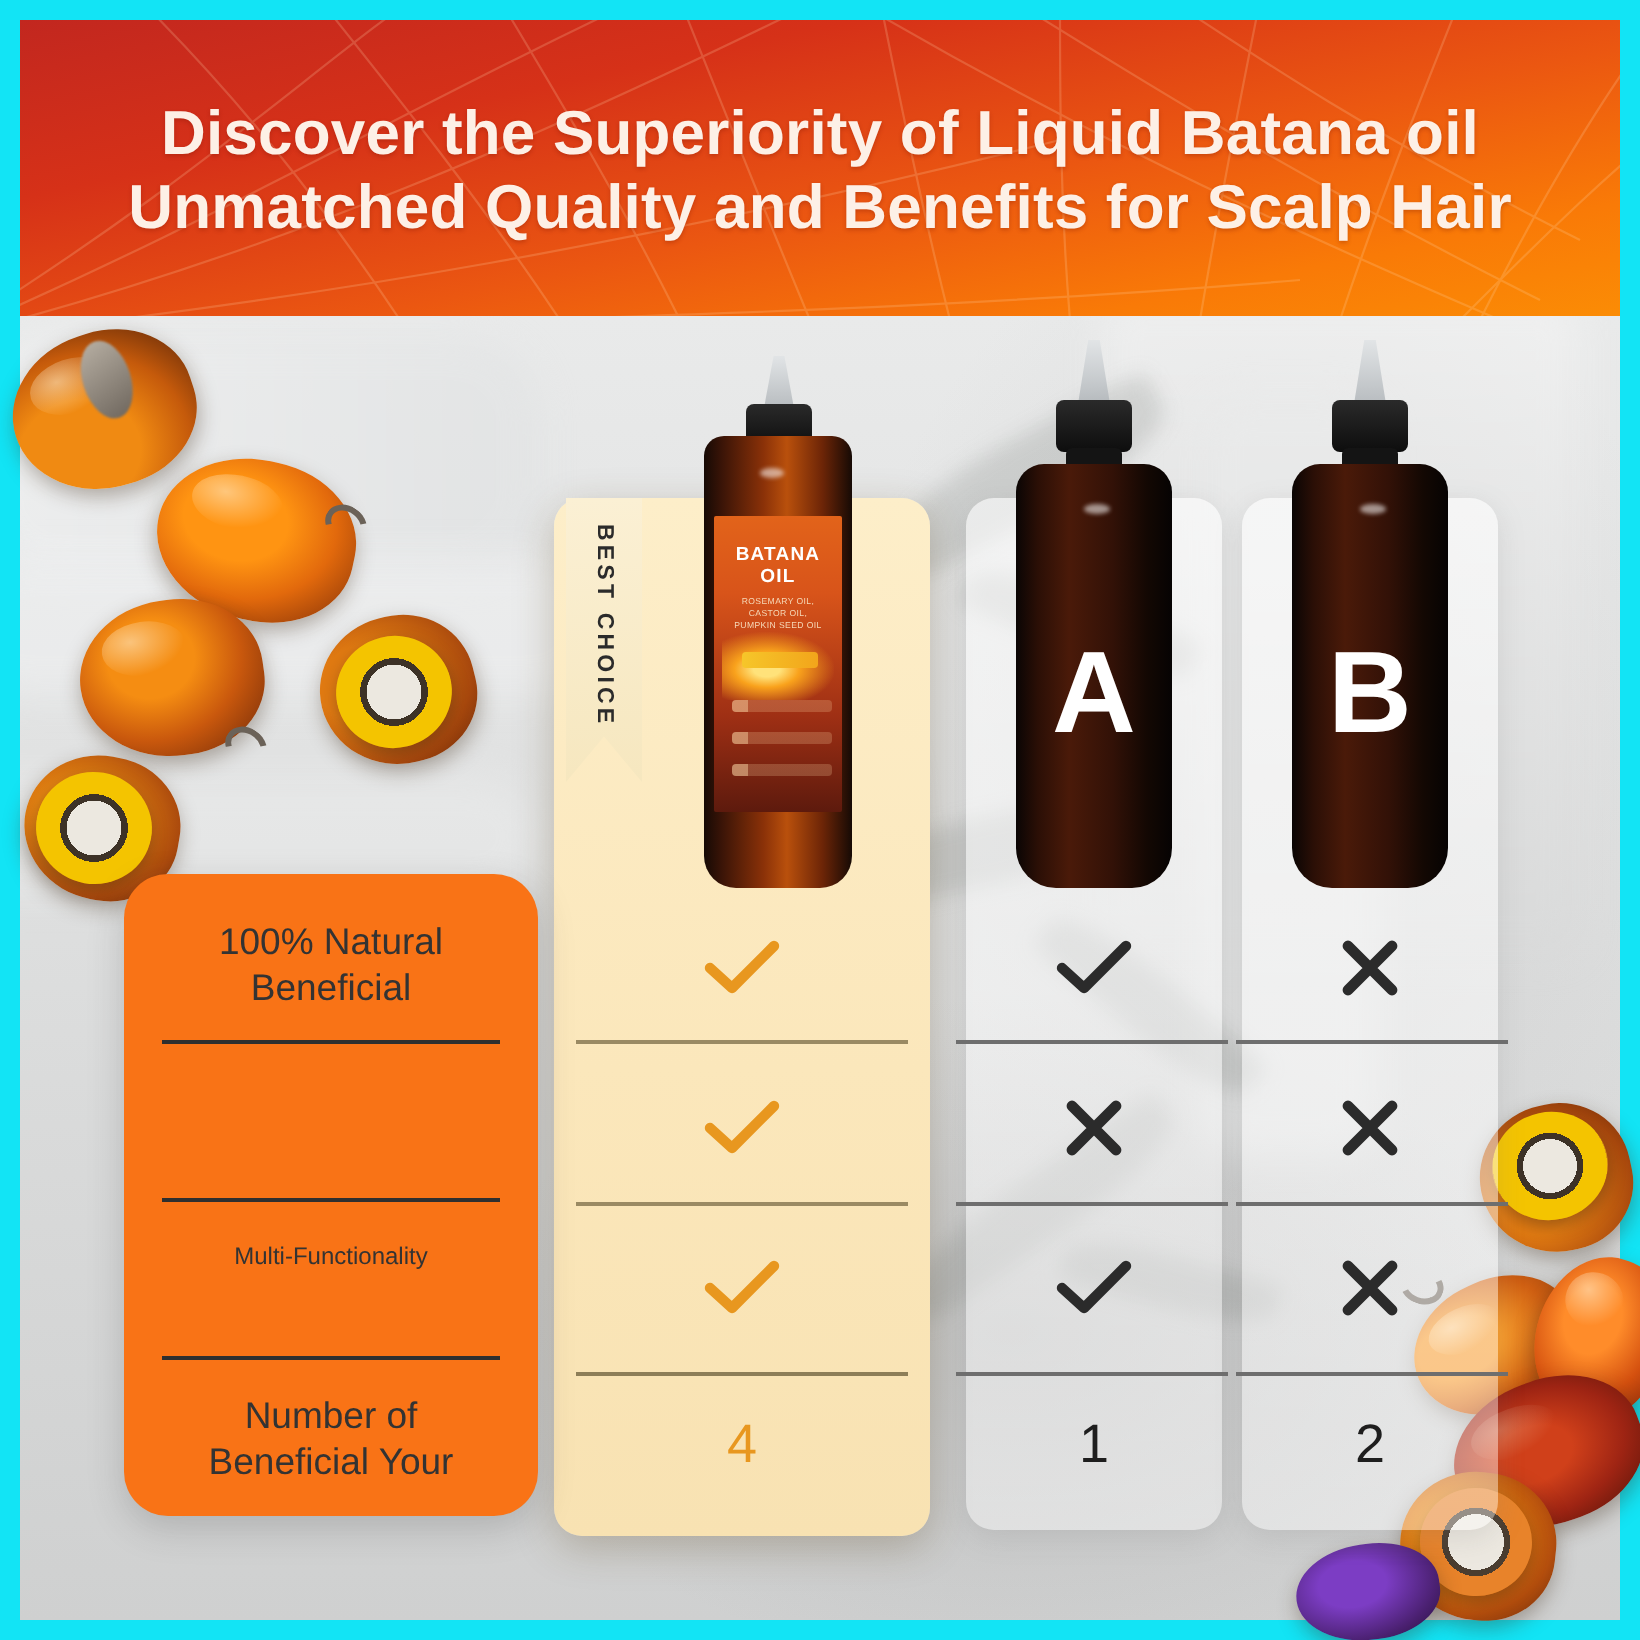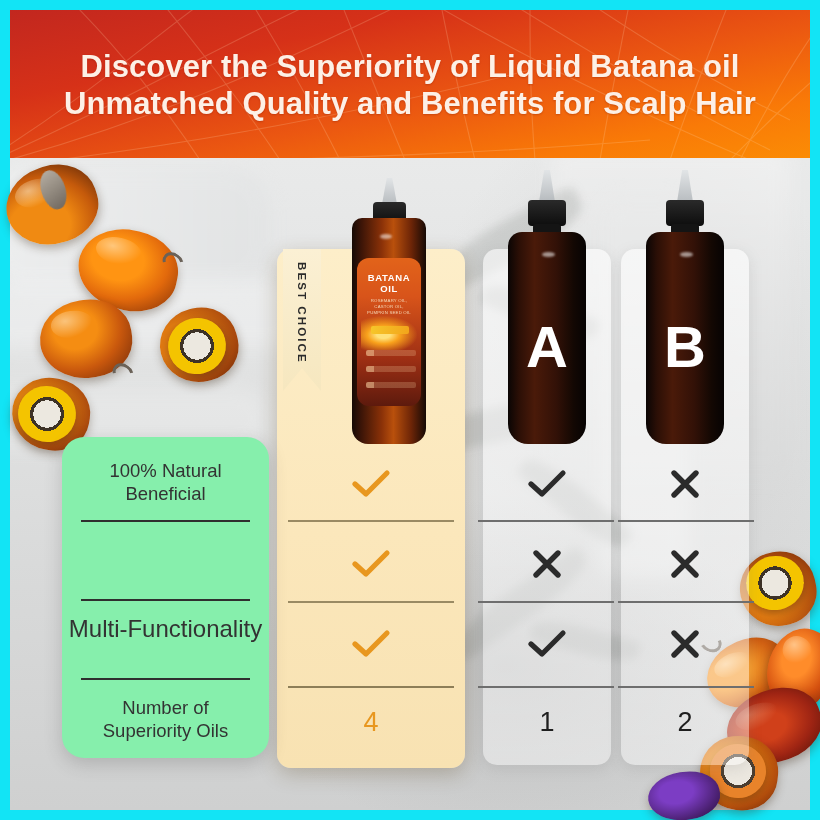--- a/index.html
+++ b/index.html
@@ -56,21 +56,21 @@
     background:radial-gradient(ellipse at 35% 35%, rgba(255,240,210,.55), rgba(255,220,170,0) 70%);}
   .ring{position:absolute;border-radius:50%;
     background:radial-gradient(circle at 50% 50%, #ece8e0 0 34%, #3d3227 34% 42%, #f4c400 42% 72%, #d99a14 72% 100%);
     box-shadow:0 3px 8px rgba(60,40,20,.4);}
   .stalk{position:absolute;width:16px;height:12px;border:3px solid #6b6258;border-right-color:transparent;
     border-bottom-color:transparent;border-radius:50%;transform:rotate(35deg);}
 
   
   .labels-card{
     position:absolute;left:62px;top:437px;width:207px;height:321px;
-    background:#86efac;border-radius:22px;box-shadow:0 6px 18px rgba(60,60,60,.22);
+    background:#f97316;border-radius:22px;box-shadow:0 6px 18px rgba(60,60,60,.22);
   }
   .col-card{position:absolute;top:249px;border-radius:14px;}
   .col-best{
     left:277px;width:188px;height:519px;
     background:linear-gradient(180deg,#fdeec9 0%,#fbe7bb 55%,#f8e2b2 100%);
     box-shadow:0 6px 20px rgba(90,70,30,.28);
   }
   .col-a{left:483px;width:128px;height:516px;
     background:linear-gradient(180deg,rgba(255,255,255,.60),rgba(255,255,255,.42));
     box-shadow:0 4px 14px rgba(120,120,120,.18);}
@@ -99,21 +99,21 @@
   .b-tip{position:absolute;background:linear-gradient(180deg,rgba(225,228,230,.95),rgba(175,180,184,.85));
     clip-path:polygon(32% 0,68% 0,100% 100%,0 100%);}
   .b-letter{position:absolute;left:0;right:0;text-align:center;color:#fff;font-weight:700;
     font-size:58px;line-height:58px;font-family:"Liberation Sans", sans-serif;}
   .b-hi{position:absolute;background:rgba(255,255,255,.55);border-radius:50%;filter:blur(1px);}
 
   
   .batana{position:absolute;left:352px;top:196px;width:74px;height:248px;}
   .batana .glass{position:absolute;left:0;top:22px;width:74px;height:226px;border-radius:10px 10px 16px 16px;
     background:linear-gradient(90deg,#160a05 0%,#3a1407 12%,#8a3108 40%,#b9500c 56%,#6d2507 80%,#160a05 100%);}
-  .batana .label{position:absolute;left:5px;top:62px;width:64px;height:148px;border-radius:12px;
+  .batana .label{position:absolute;left:5px;top:62px;width:64px;height:148px;border-radius:1px;
     background:linear-gradient(180deg,#e2631a 0%,#d8541a 26%,#9e2f14 68%,#5d1a0d 100%);overflow:hidden;}
   .batana .lbl-title{position:absolute;left:0;right:0;top:14px;text-align:center;color:#fff;
     font-size:9.5px;font-weight:700;letter-spacing:.6px;line-height:11px;}
   .batana .lbl-sub{position:absolute;left:0;right:0;top:40px;text-align:center;color:#f6d9b8;
     font-size:4.3px;line-height:6px;letter-spacing:.2px;}
   .batana .burst{position:absolute;left:4px;top:58px;width:56px;height:34px;
     background:radial-gradient(ellipse at 40% 55%, #ffe27a 0 14%, #f9a21c 34%, rgba(200,70,15,0) 72%);}
   .batana .badge{position:absolute;left:14px;top:68px;width:38px;height:8px;border-radius:2px;
     background:linear-gradient(90deg,#f6c62a,#f2a51b);}
   .batana .feat{position:absolute;left:9px;width:50px;height:6px;
@@ -286,28 +286,28 @@
 
   <div class="labels-card">
     <div class="ftxt" style="top:22px;">
       <div>100% Natural</div>
       <div>Beneficial</div>
     </div>
     <div class="divider" style="left:19px;width:169px;top:83px;background:#2f2f2f;"></div>
 
     <div class="divider" style="left:19px;width:169px;top:162px;background:#2f2f2f;"></div>
 
-    <div class="ftxt" style="top:180px;font-size:24px;">
+    <div class="ftxt" style="top:180px;font-size:12px;">
       <div>Multi-Functionality</div>
     </div>
     <div class="divider" style="left:19px;width:169px;top:241px;background:#2f2f2f;"></div>
 
     <div class="ftxt" style="top:259px;">
       <div>Number of</div>
-      <div>Superiority Oils</div>
+      <div>Beneficial Your</div>
     </div>
   </div>
 
   <div class="cell" style="left:277px;top:448px;width:188px;height:72px;">
     <svg width="40" height="30" viewBox="0 0 40 30">
       <path d="M4 15 L15 25 L36 4" stroke="#e8971f" stroke-width="5.2" fill="none" stroke-linecap="round" stroke-linejoin="round"></path>
     </svg>
   </div>
   <div class="divider" style="left:288px;width:166px;top:520px;background:#9a8a63;"></div>
 

